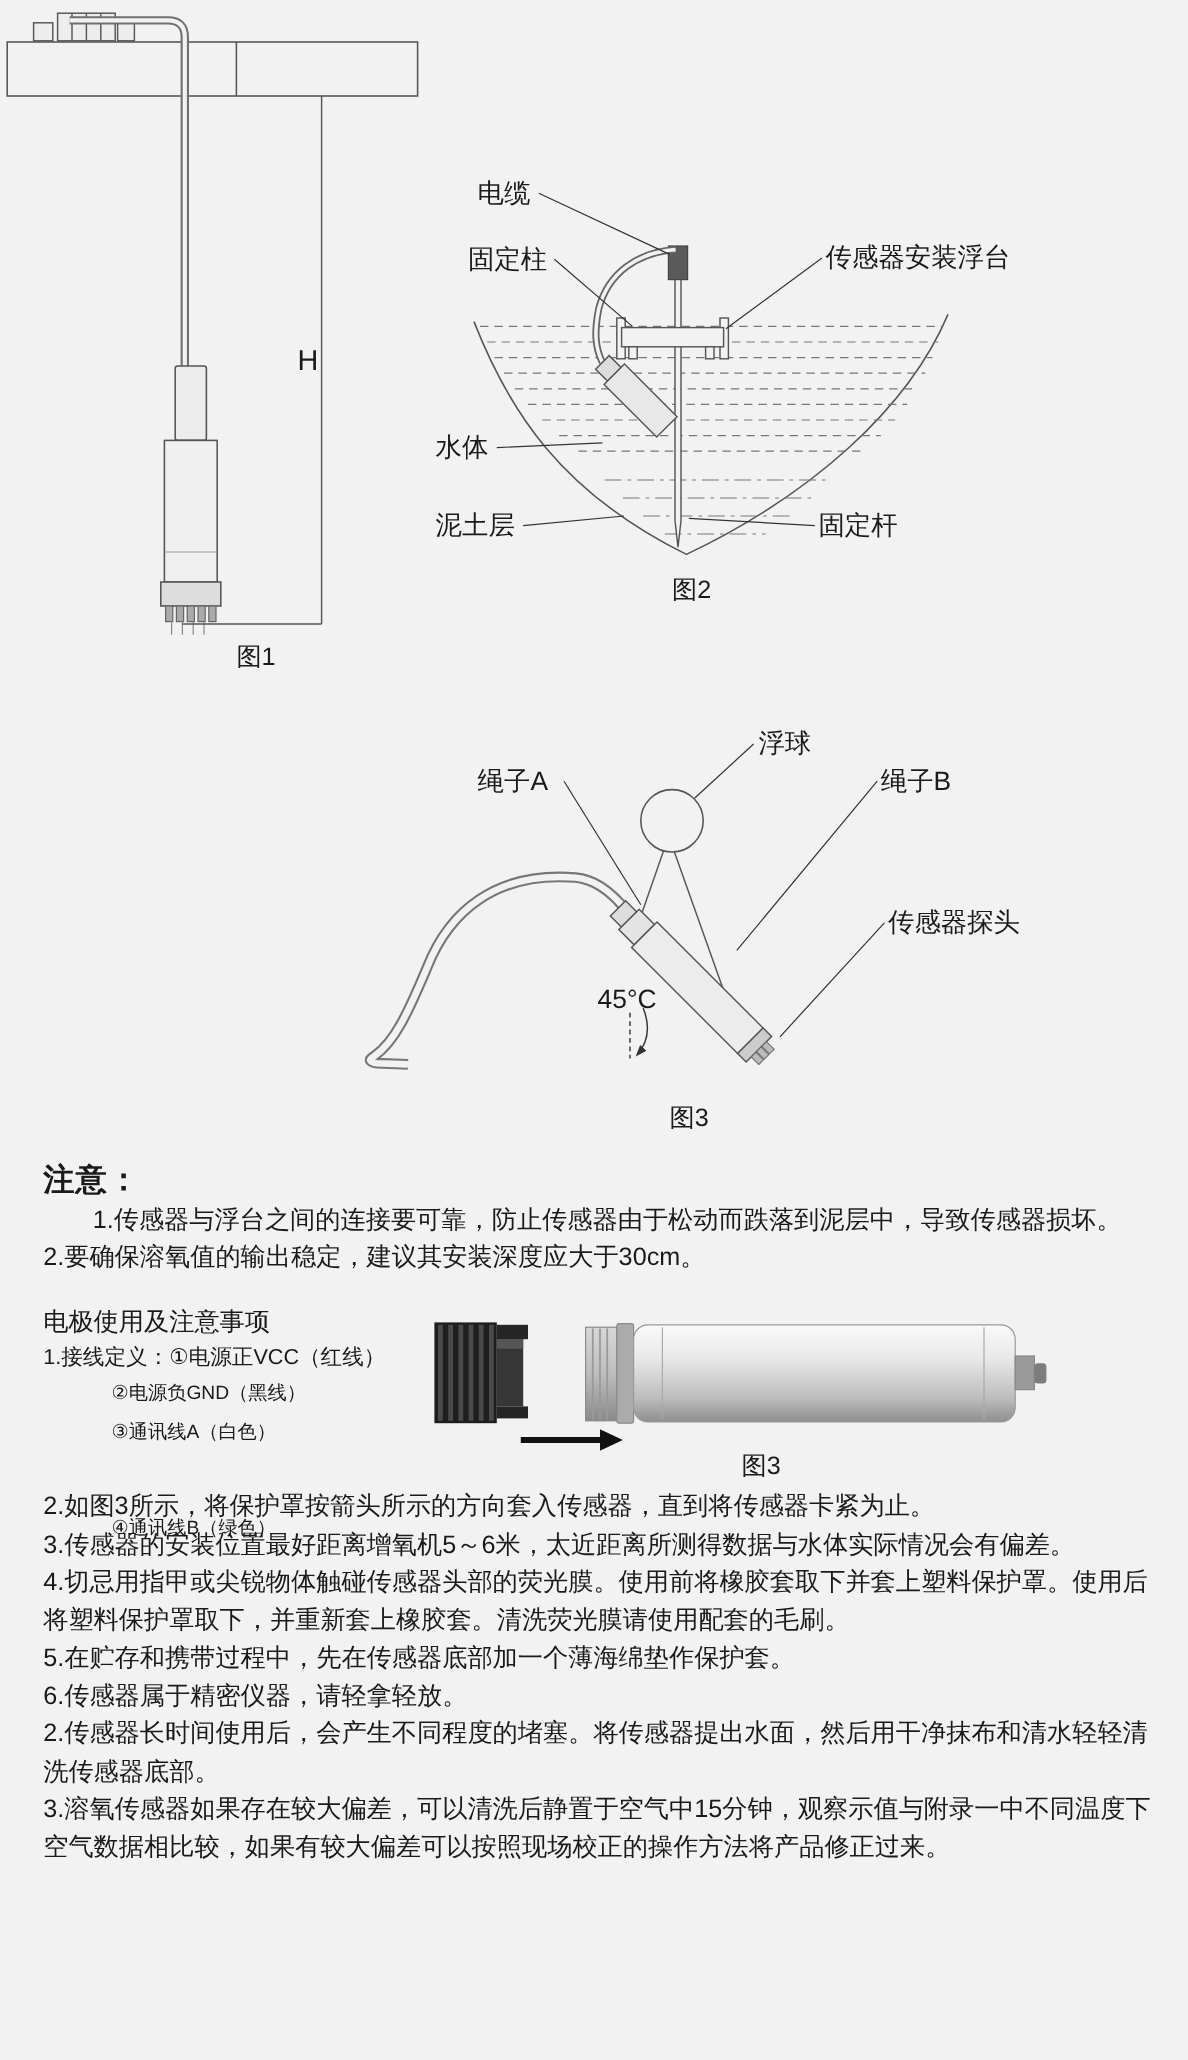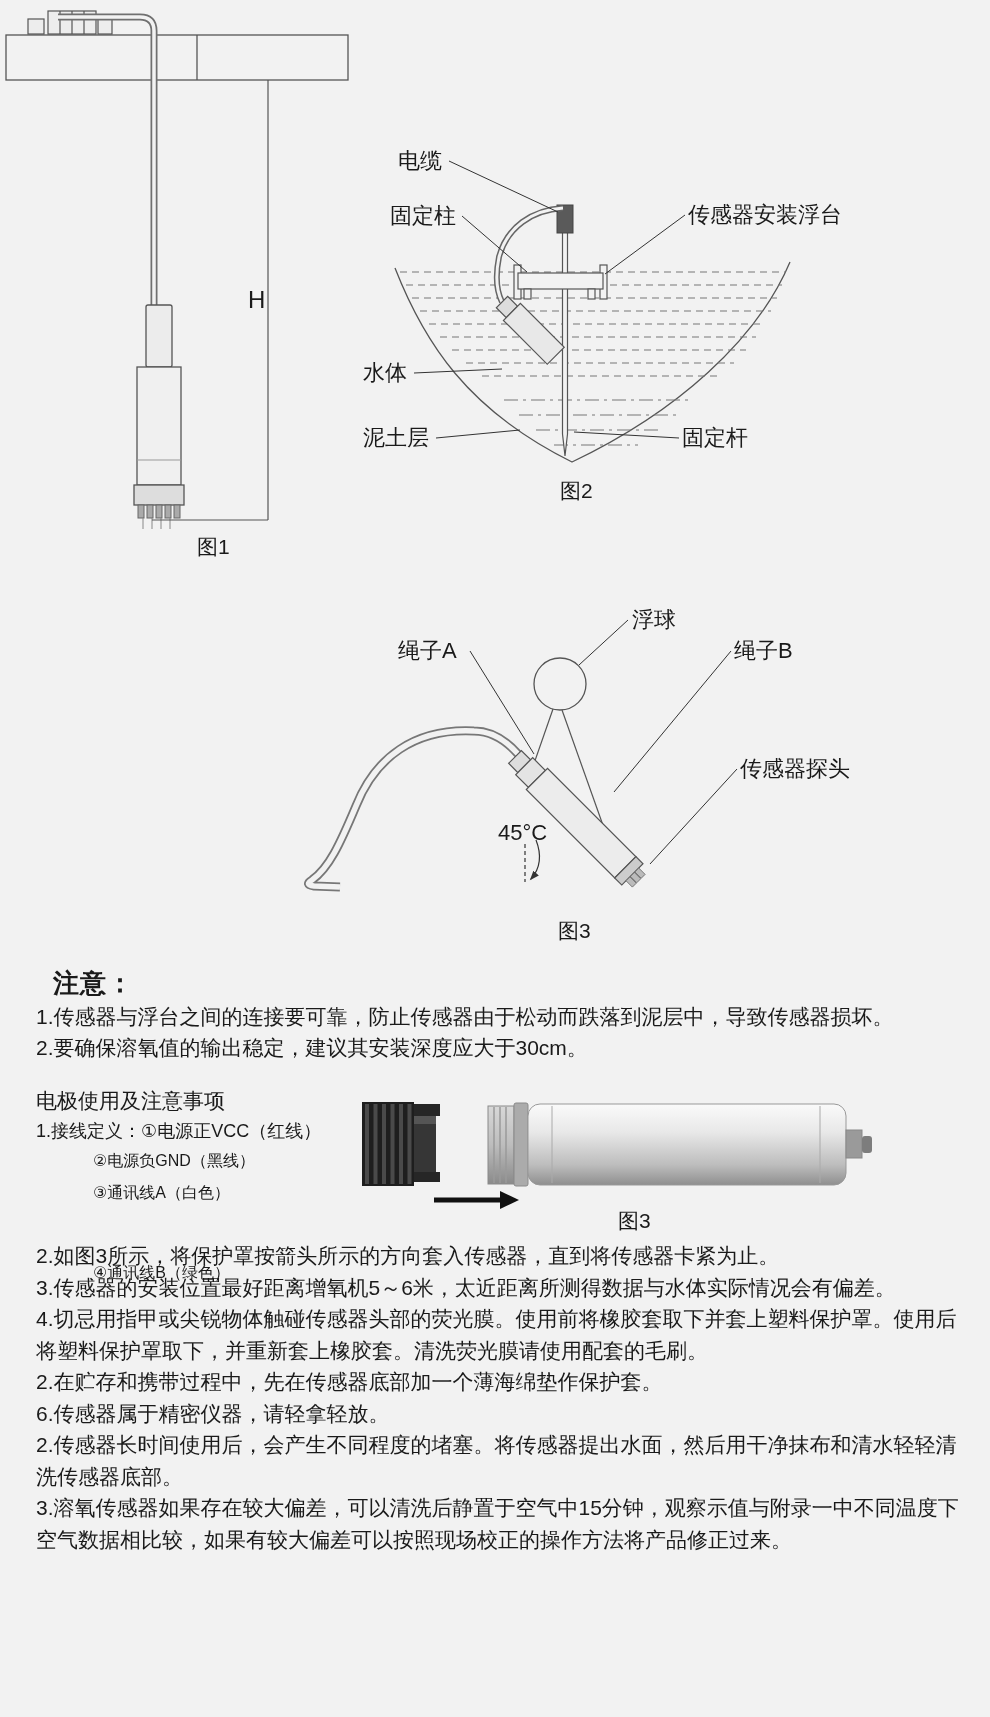--- a/index.html
+++ b/index.html
@@ -11,21 +11,21 @@
     color:#1a1a1a;
     overflow:hidden;
   }
   .abs{position:absolute;}
   svg text{
     font-family:"Liberation Sans","DejaVu Sans",sans-serif;
     fill:#1a1a1a;
   }
   .notice-title{
     left:36px;top:966px;
-    font-size:26px;font-weight:600;letter-spacing:1px;margin-left:17px;
+    font-size:26px;font-weight:600;letter-spacing:1px;
   }
   .notice-item{left:36px;width:940px;font-size:21px;line-height:31px;}
   .usage-title{left:36px;top:1087px;font-size:21px;font-weight:500;}
   .wiring-line{left:36px;font-size:18px;}
   .wiring-sub{left:93px;font-size:16px;}
   .usage-items{left:36px;top:1240px;width:934px;font-size:21px;line-height:31.5px;}
   .usage-items div{margin:0;}
 </style>
 </head>
 <body>
@@ -189,21 +189,21 @@
 
     <text x="350" y="35" font-size="22">浮球</text>
     <text x="116" y="66" font-size="22">绳子A</text>
     <text x="452" y="66" font-size="22">绳子B</text>
     <text x="458" y="184" font-size="22">传感器探头</text>
     <text x="216" y="248" font-size="22">45°C</text>
     <text x="276" y="346" font-size="21">图3</text>
   </svg>
 
   <div class="abs notice-title">注意：</div>
-  <div class="abs notice-item" style="top:1001px;">1.传感器与浮台之间的连接要可靠，防止传感器由于松动而跌落到泥层中，导致传感器损坏。</div>
+  <div class="abs notice-item" style="top:1001px;text-align:center;">1.传感器与浮台之间的连接要可靠，防止传感器由于松动而跌落到泥层中，导致传感器损坏。</div>
   <div class="abs notice-item" style="top:1032px;">2.要确保溶氧值的输出稳定，建议其安装深度应大于30cm。</div>
 
   <div class="abs usage-title">电极使用及注意事项</div>
   <div class="abs wiring-line" style="top:1119px;">1.接线定义：①电源正VCC（红线）</div>
   <div class="abs wiring-sub" style="top:1151px;">②电源负GND（黑线）</div>
   <div class="abs wiring-sub" style="top:1183px;">③通讯线A（白色）</div>
   <div class="abs wiring-sub" style="top:1215px;margin-top:48px;">④通讯线B（绿色）</div>
 
   <svg class="abs" style="left:352px;top:1088px;" width="535" height="150" viewBox="0 0 535 150">
     <defs>
@@ -251,19 +251,19 @@
       <line x1="82" y1="112" x2="148" y2="112" stroke="#111" stroke-width="5"></line>
       <polygon points="148,103 148,121 167,112" fill="#111"></polygon>
     </g>
     <text x="266" y="140" font-size="21">图3</text>
   </svg>
 
   <div class="abs usage-items">
     <div>2.如图3所示，将保护罩按箭头所示的方向套入传感器，直到将传感器卡紧为止。</div>
     <div>3.传感器的安装位置最好距离增氧机5～6米，太近距离所测得数据与水体实际情况会有偏差。</div>
     <div>4.切忌用指甲或尖锐物体触碰传感器头部的荧光膜。使用前将橡胶套取下并套上塑料保护罩。使用后将塑料保护罩取下，并重新套上橡胶套。清洗荧光膜请使用配套的毛刷。</div>
-    <div>2.在贮存和携带过程中，先在传感器底部加一个薄海绵垫作保护套。</div>
+    <div>5.在贮存和携带过程中，先在传感器底部加一个薄海绵垫作保护套。</div>
     <div>6.传感器属于精密仪器，请轻拿轻放。</div>
     <div>2.传感器长时间使用后，会产生不同程度的堵塞。将传感器提出水面，然后用干净抹布和清水轻轻清洗传感器底部。</div>
     <div>3.溶氧传感器如果存在较大偏差，可以清洗后静置于空气中15分钟，观察示值与附录一中不同温度下空气数据相比较，如果有较大偏差可以按照现场校正的操作方法将产品修正过来。</div>
   </div>
 
 </div>
 
 </body></html>

